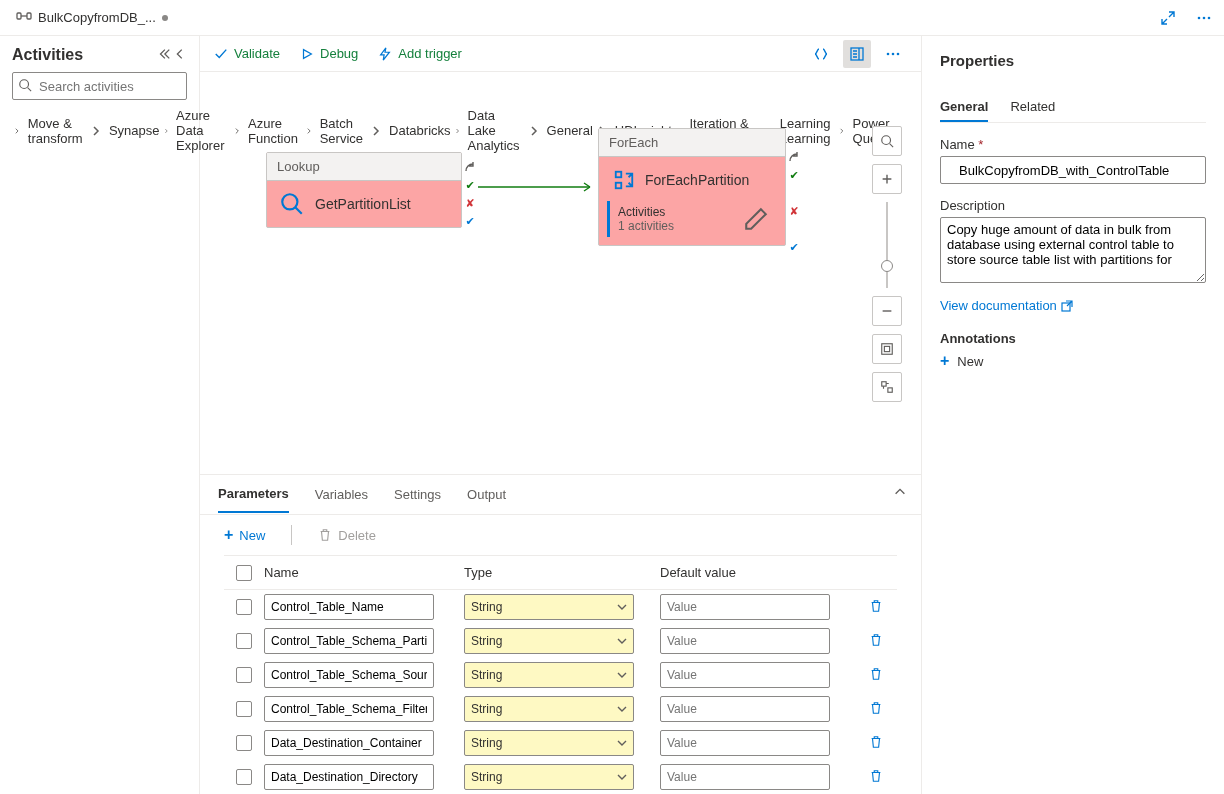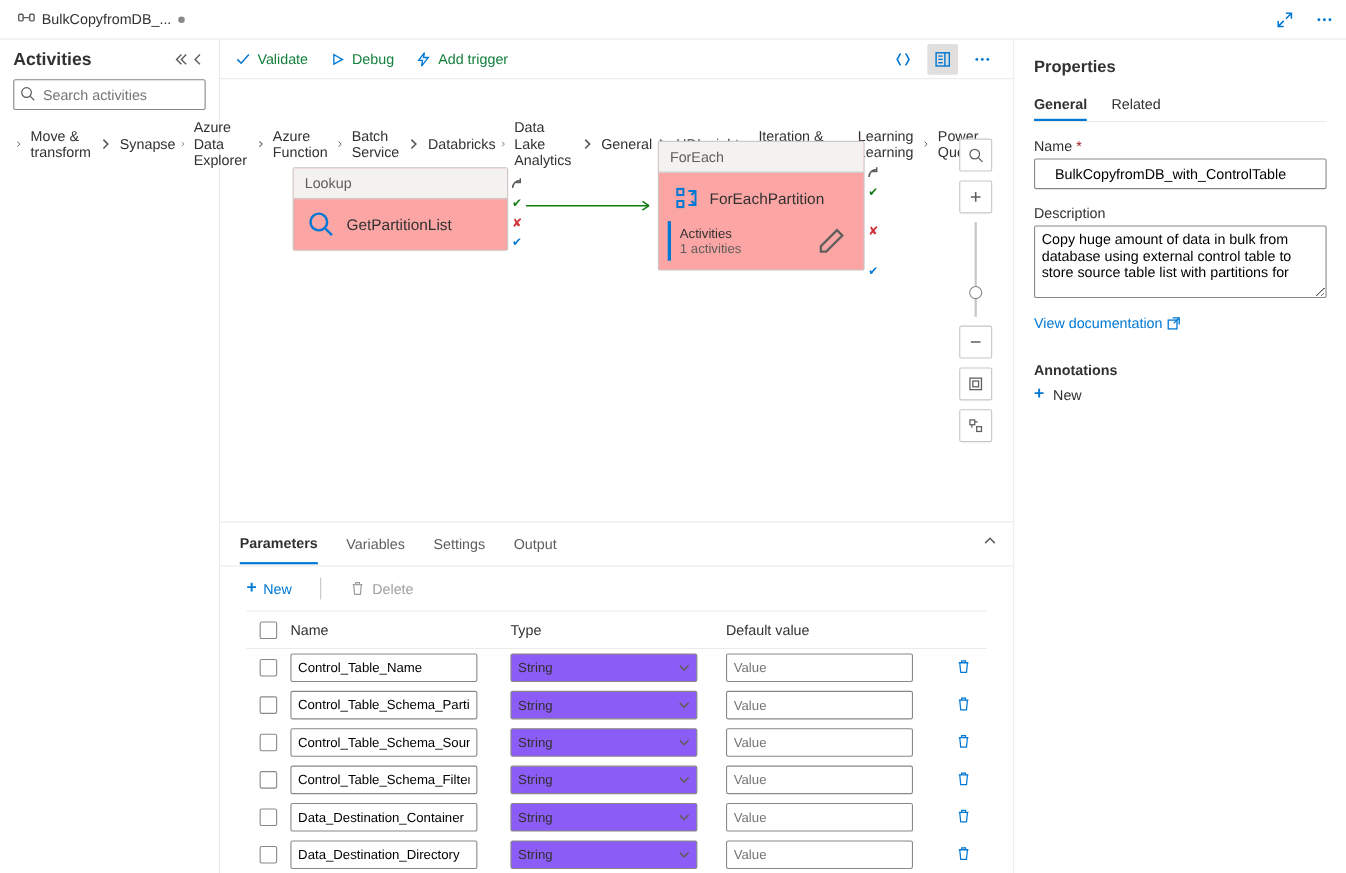--- a/index.html
+++ b/index.html
@@ -79,36 +79,36 @@
   .tbl{margin:0 24px;border-top:1px solid #edebe9}
   .thead,.trow{display:flex;align-items:center;height:34px}
   .thead{font-size:13px;color:#323130;border-bottom:1px solid #edebe9}
   .col-cb{width:40px;display:flex;justify-content:center}
   .col-name{width:200px}
   .col-type{width:196px}
   .col-val{width:196px}
   .col-del{width:40px;display:flex;justify-content:center}
   .cb{width:16px;height:16px;border:1px solid #8a8886;border-radius:2px}
   .cell-input{width:170px;height:26px;border:1px solid #8a8886;border-radius:2px;padding:2px 6px;font-size:12px}
-  .cell-select{width:170px;height:26px;border:1px solid #8a8886;border-radius:2px;padding:2px 22px 2px 6px;font-size:12px;position:relative;display:flex;align-items:center;background:#8b5cf6}
+  .cell-select{width:170px;height:26px;border:1px solid #8a8886;border-radius:2px;padding:2px 22px 2px 6px;font-size:12px;position:relative;display:flex;align-items:center;background:#fef9c3}
   .cell-select svg{position:absolute;right:6px;width:10px;height:10px;color:#605e5c}
   .cell-placeholder{color:#a19f9d}
   .trash{color:#0078d4;cursor:pointer}
   .trash svg{width:14px;height:14px}
   
   .props{width:302px;padding:16px 18px;font-size:13px;overflow-y:auto}
-  .props h3{margin:0 0 12px 0;font-size:15px;font-weight:600}
+  .props h3{margin:0 0 24px 0;font-size:15px;font-weight:600}
   .p-tabs{display:flex;gap:22px;border-bottom:1px solid #edebe9;margin-bottom:14px}
   .p-tab{padding:6px 0;cursor:pointer;color:#323130}
   .p-tab.selected{font-weight:600;color:#323130;border-bottom:2px solid #0078d4}
   .p-label{font-size:13px;margin-bottom:4px}
   .req{color:#a4262c}
   .p-input{width:100%;height:28px;border:1px solid #8a8886;border-radius:2px;padding:2px 18px;font-size:13px;margin-bottom:14px}
   .p-textarea{width:100%;height:66px;border:1px solid #8a8886;border-radius:2px;padding:4px 6px;font-size:13px;resize:both;margin-bottom:12px;font-family:inherit}
-  .p-link{color:#0078d4;cursor:pointer;display:inline-flex;align-items:center;gap:4px;margin-bottom:28px}
+  .p-link{color:#0078d4;cursor:pointer;display:inline-flex;align-items:center;gap:4px;margin-bottom:18px}
   .p-link svg{width:12px;height:12px}
   .ann-new{display:flex;align-items:center;gap:8px;color:#323130;margin-top:6px;cursor:pointer}
   .ann-new .plus{color:#0078d4;font-size:16px;font-weight:bold}
 </style>
 </head>
 <body>
 
 <div class="app">
 
   <div class="tabstrip">

